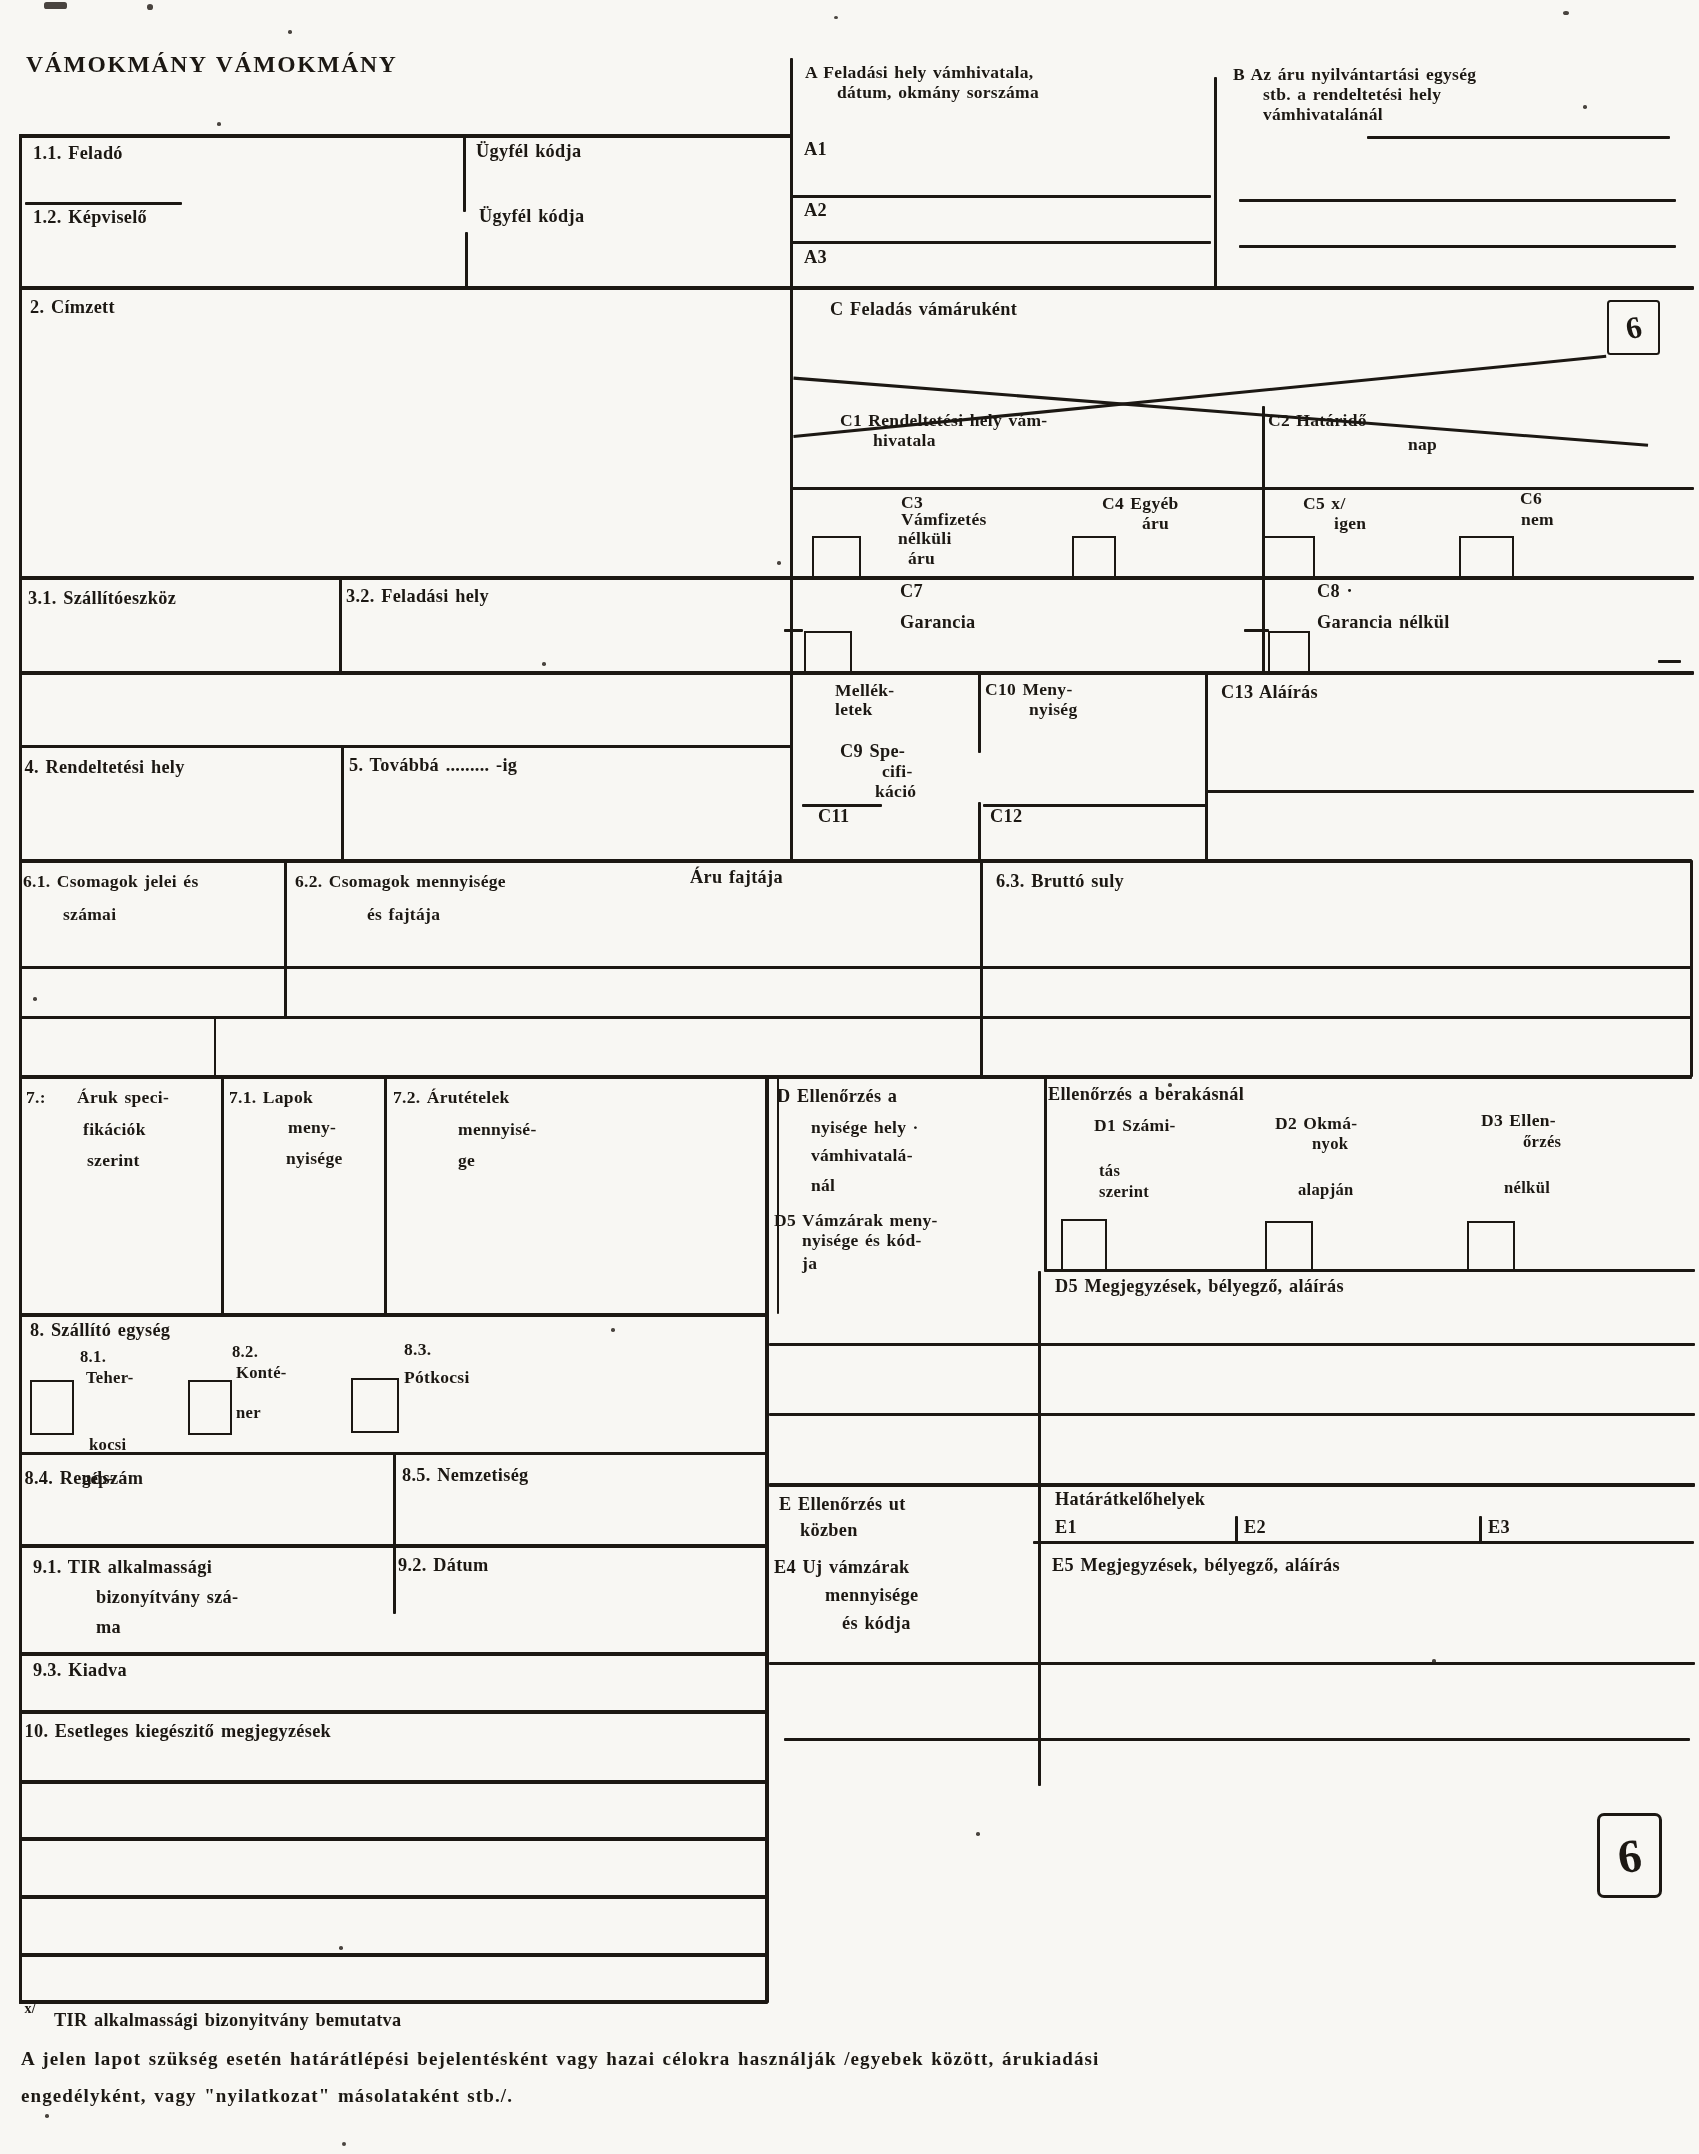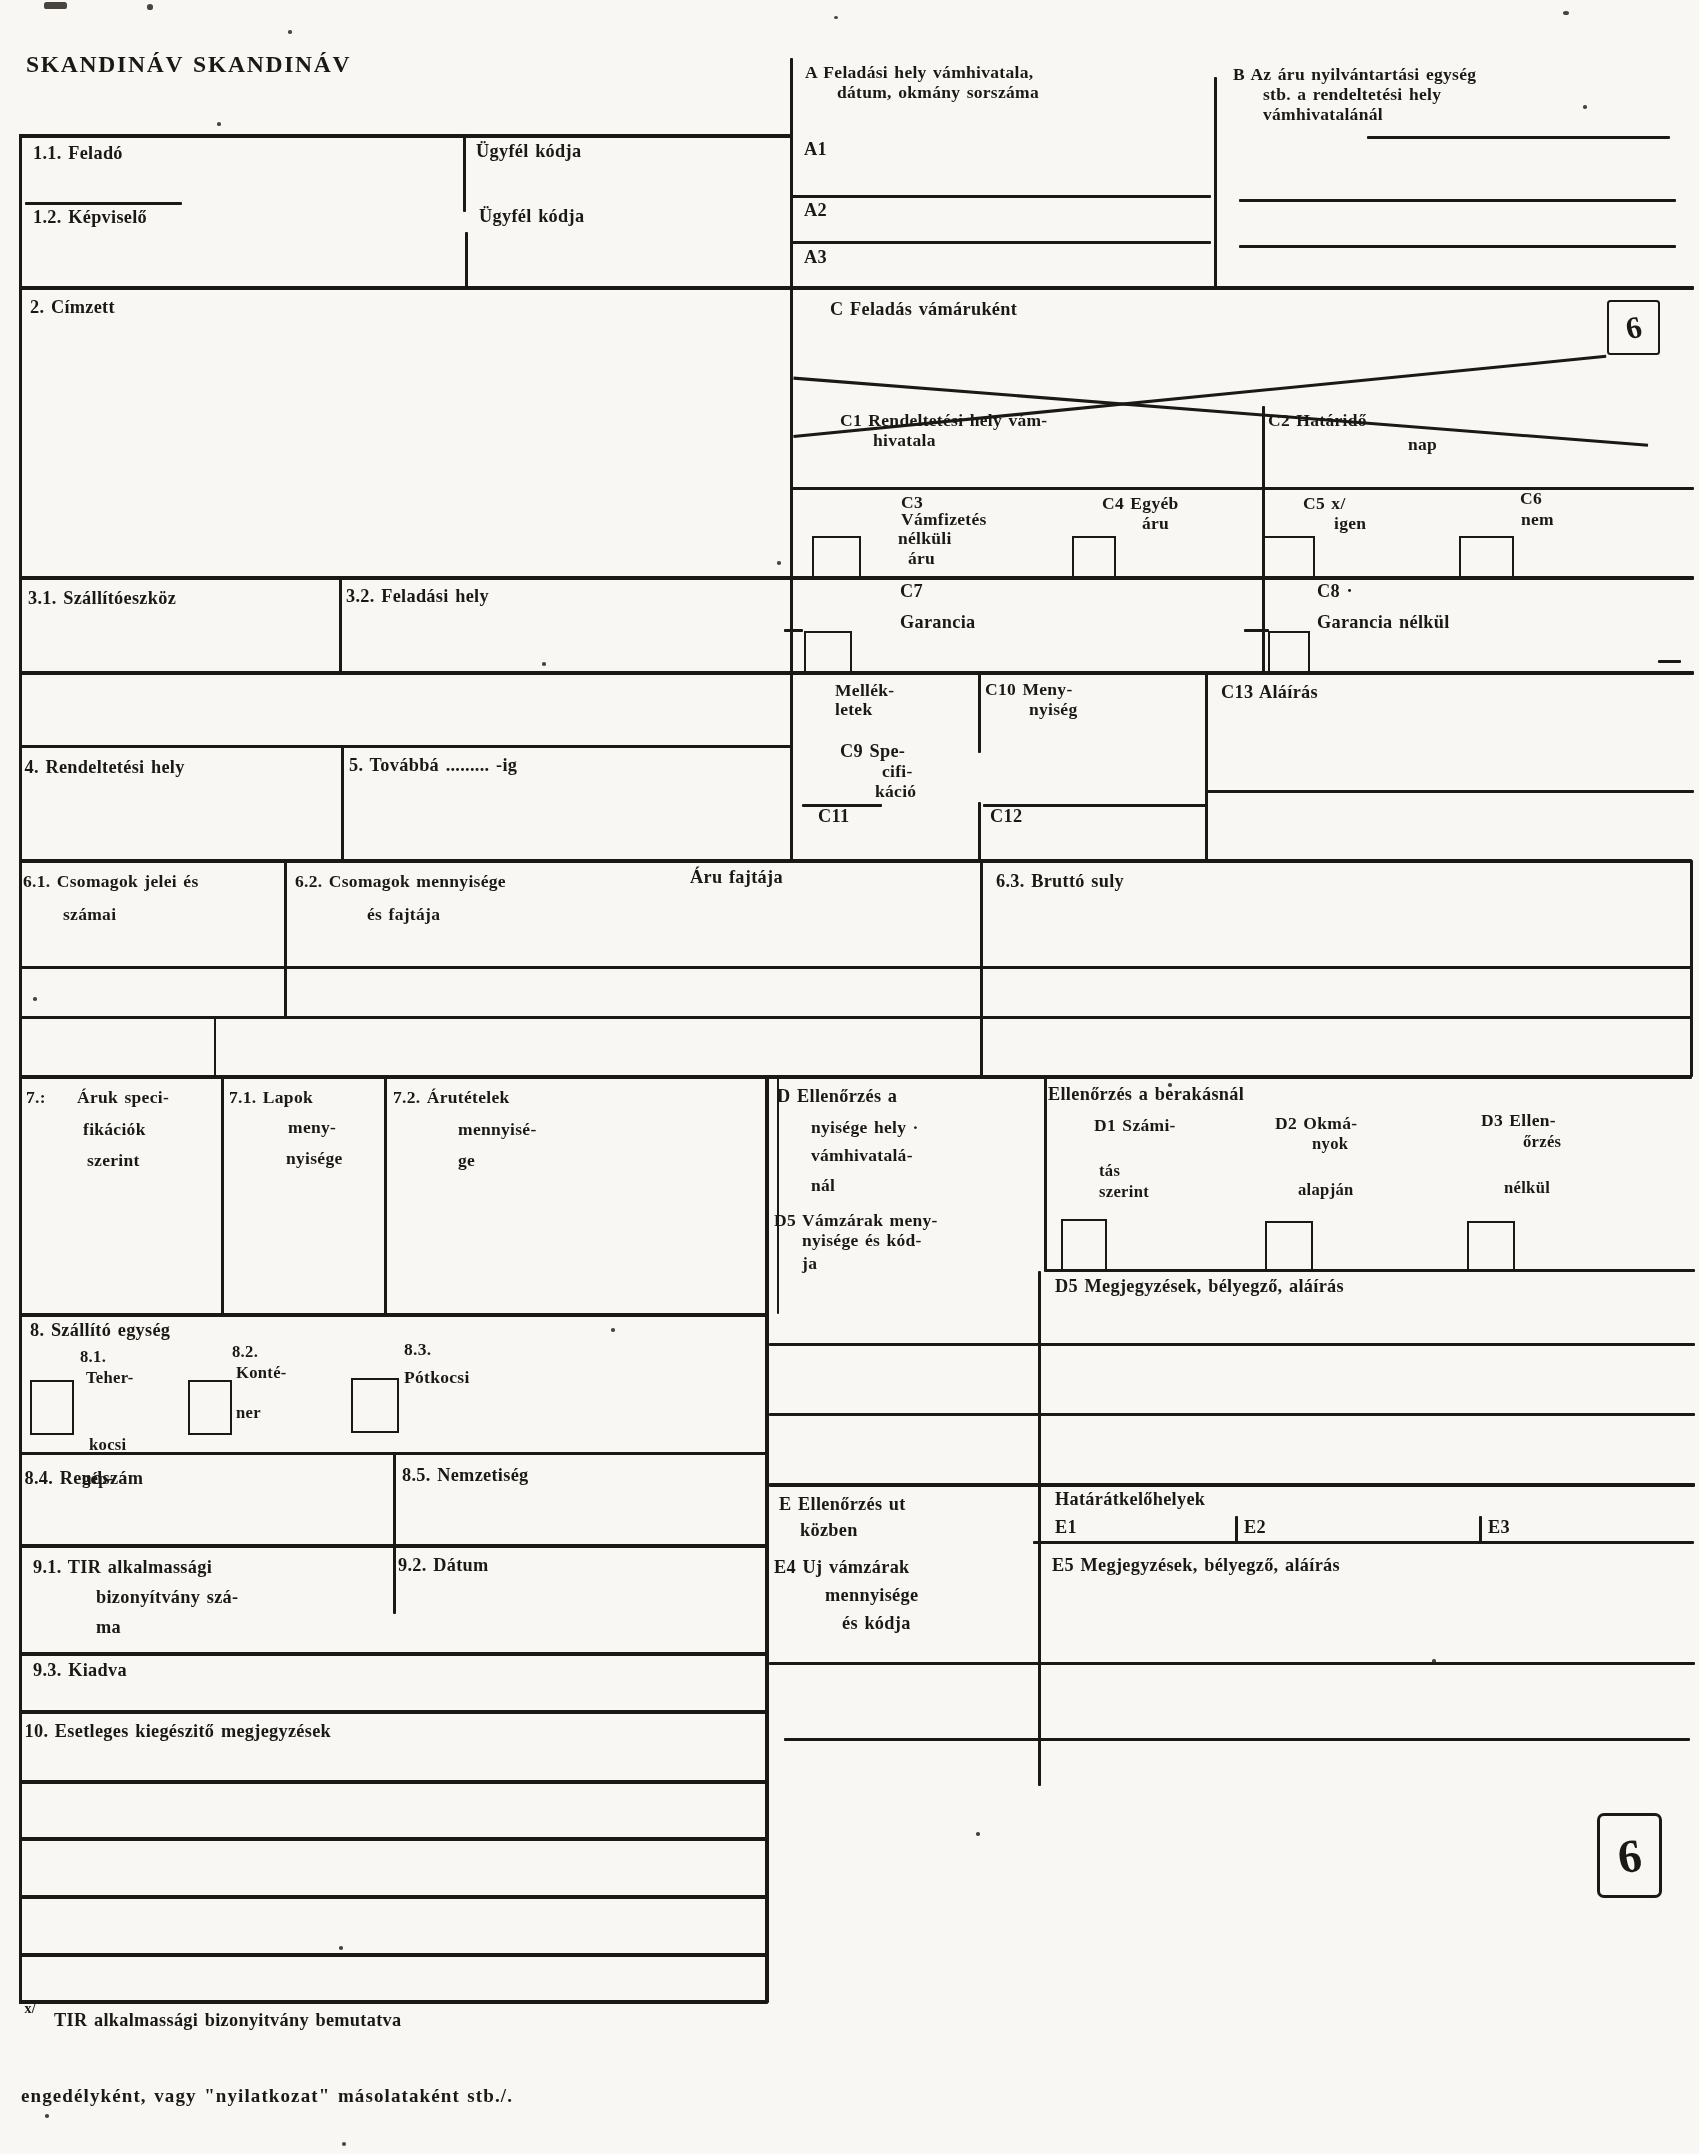--- a/index.html
+++ b/index.html
@@ -14,21 +14,21 @@
   .sixbox{position:absolute;border:2.6px solid #1c1813;border-radius:3.5px;display:flex;
           align-items:center;justify-content:center;font-weight:bold;}
   .speck{position:absolute;background:#2a251f;border-radius:50%;opacity:.85;}
   svg{position:absolute;}
 </style>
 </head>
 <body>
 
 <div id="page">
 
-  <div class="lbl fs27" style="left:26px;top:52px">SKANDINÁV SKANDINÁV</div>
+  <div class="lbl fs27" style="left:26px;top:52px">VÁMOKMÁNY VÁMOKMÁNY</div>
 
   <div class="lbl fs20" style="left:805px;top:63px">A Feladási hely vámhivatala,</div>
   <div class="lbl fs20" style="left:837px;top:83px">dátum, okmány sorszáma</div>
   <div class="lbl fs21" style="left:804px;top:140px">A1</div>
   <div class="lbl fs21" style="left:804px;top:201px">A2</div>
   <div class="lbl fs21" style="left:804px;top:248px">A3</div>
 
   <div class="lbl fs20" style="left:1233px;top:65px">B Az áru nyilvántartási egység</div>
   <div class="lbl fs20" style="left:1263px;top:85px">stb. a rendeltetési hely</div>
   <div class="lbl fs20" style="left:1263px;top:105px">vámhivatalánál</div>
@@ -168,20 +168,21 @@
   <div class="lbl fs21" style="left:825px;top:1586px">mennyisége</div>
   <div class="lbl fs21" style="left:842px;top:1614px">és kódja</div>
   <div class="lbl fs21" style="left:1052px;top:1556px">E5 Megjegyzések, bélyegző, aláírás</div>
 
   <div class="sixbox" style="left:1597px;top:1813px;width:59px;height:79px;font-size:47px;border-width:3.5px;border-radius:7px">
     <span style="transform:rotate(-8deg);display:inline-block">6</span>
   </div>
 
   <div class="lbl fs16" style="left:24.5px;top:2002px">x/</div>
   <div class="lbl fs21" style="left:54px;top:2011px">TIR alkalmassági bizonyitvány bemutatva</div>
+  <div class="lbl fs22" style="left:21px;top:2049px;letter-spacing:1.1px">A jelen lapot szükség esetén határátlépési bejelentésként vagy hazai célokra használják /egyebek között, árukiadási</div>
   <div class="lbl fs22" style="left:21px;top:2086px;letter-spacing:1.1px">engedélyként, vagy "nyilatkozat" másolataként stb./.</div>
 
   <div class="ln" style="left:19px;top:134px;width:773px;height:3.5px"></div>
   <div class="ln" style="left:24.5px;top:202px;width:157px;height:2.6px"></div>
   <div class="ln" style="left:19px;top:286px;width:1675px;height:3.5px"></div>
   <div class="ln" style="left:790px;top:195px;width:421px;height:2.6px"></div>
   <div class="ln" style="left:790px;top:241px;width:421px;height:2.6px"></div>
   <div class="ln" style="left:1367px;top:136px;width:303px;height:2.6px"></div>
   <div class="ln" style="left:1239px;top:199px;width:437px;height:2.6px"></div>
   <div class="ln" style="left:1239px;top:245px;width:437px;height:2.6px"></div>

